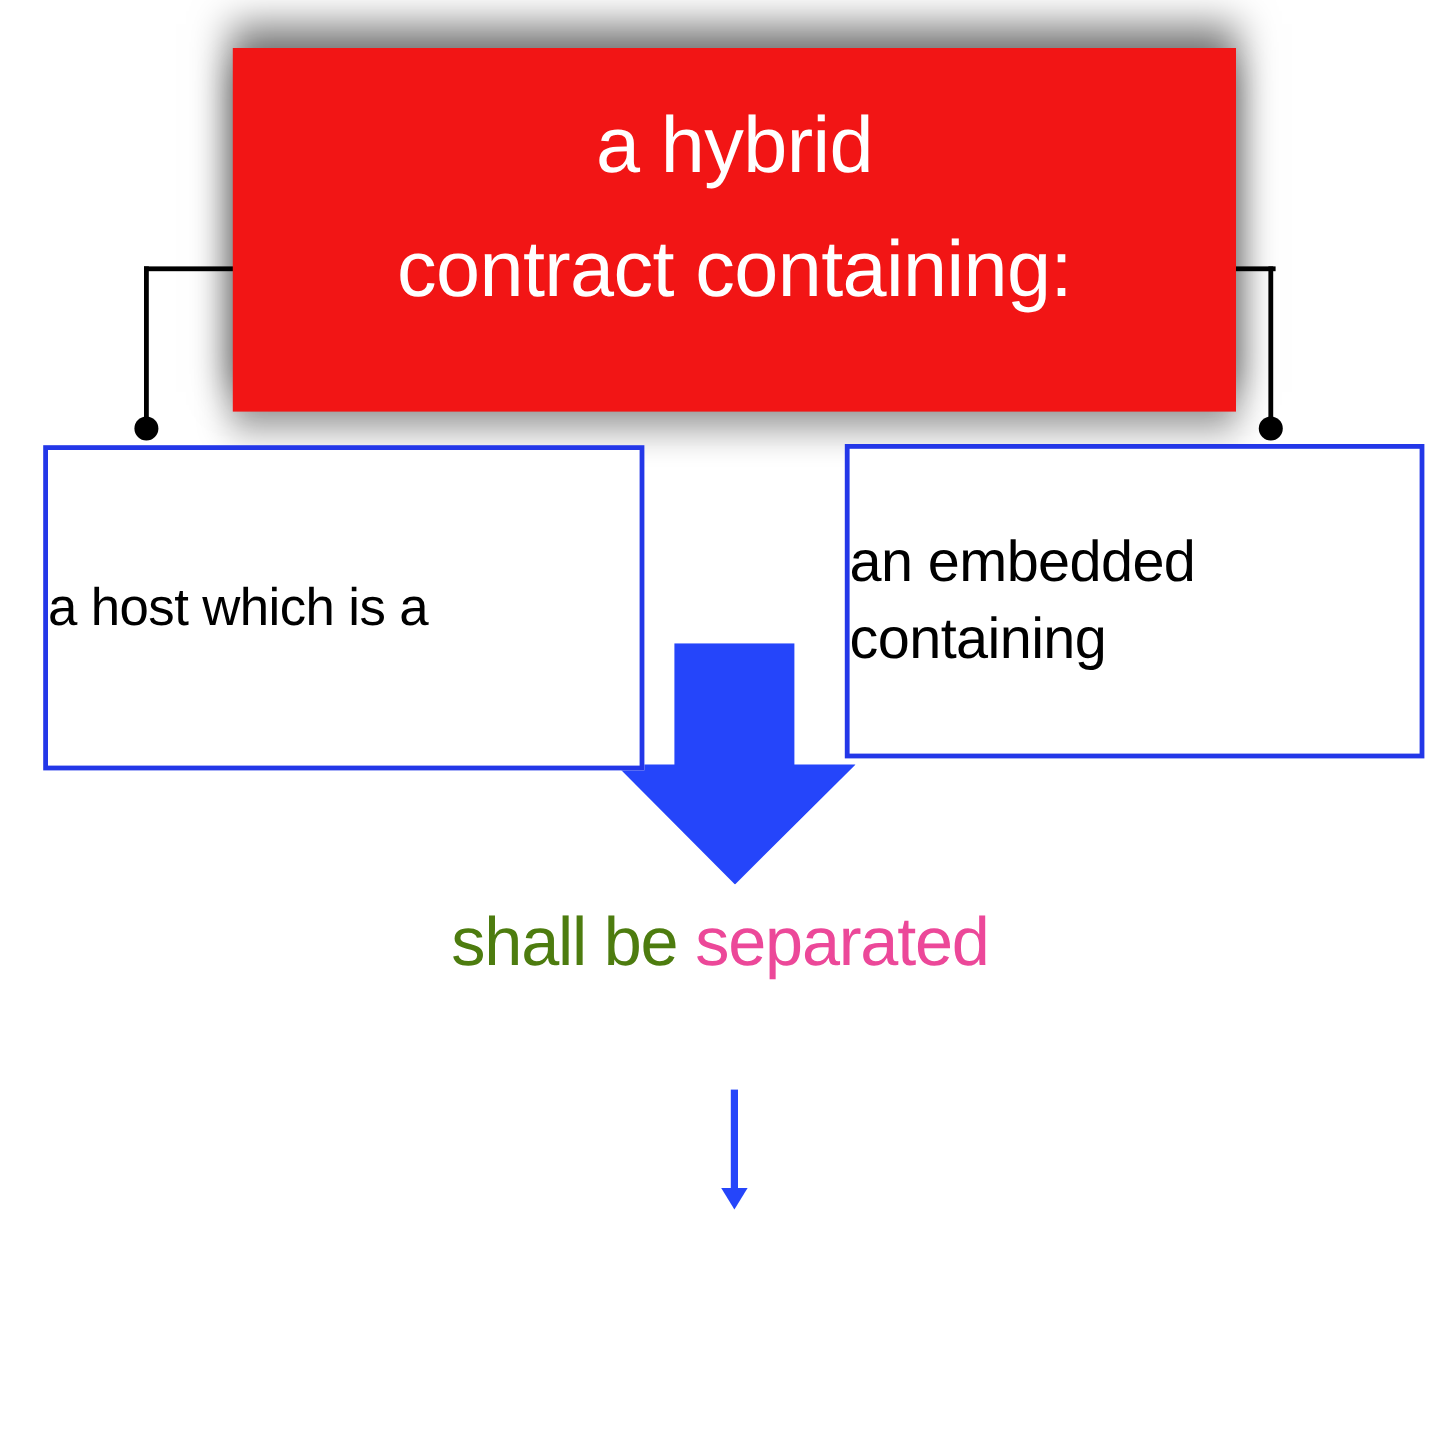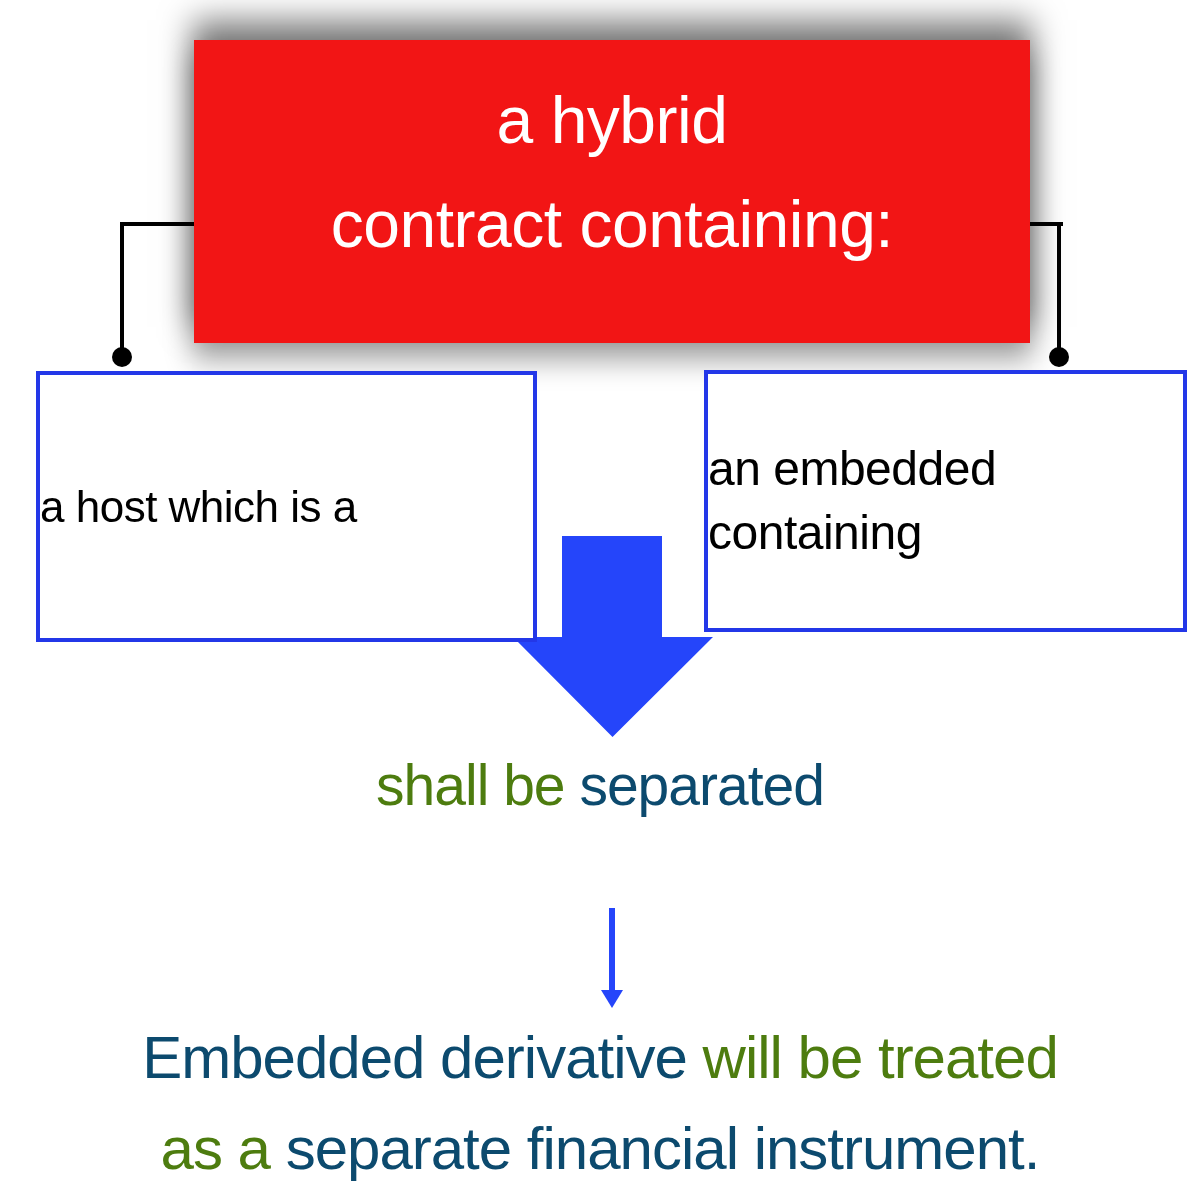--- a/index.html
+++ b/index.html
@@ -65,21 +65,21 @@
     text-align:center;
     font-size:57px;line-height:84px;
     letter-spacing:-1px;
   }
   .bottom-text{
     position:absolute;left:0;top:1012px;width:1200px;
     text-align:center;
     font-size:60px;line-height:91px;
     letter-spacing:-1px;
   }
-  .blue-text{color:#0c4a6e;}
+  .blue-text{color:#ec4899;}
   .black-text{color:#4d7c0f;}
 </style>
 </head>
 <body>
 
 <div class="canvas">
 
   <div class="conn conn-h-left"></div>
   <div class="conn conn-v-left"></div>
   <div class="conn conn-h-right"></div>
@@ -107,18 +107,14 @@
 
   <div class="mid-text">
     <div><span class="black-text">shall be </span><span class="blue-text">separated</span></div>
   </div>
 
   <svg class="small-arrow" width="28" height="104" viewBox="0 0 28 104">
     <rect x="11" y="2" width="6" height="82" fill="#2545fa"></rect>
     <polygon points="3,84 25,84 14,102" fill="#2545fa"></polygon>
   </svg>
 
-  <div class="bottom-text">
-    <div><span class="blue-text">Embedded derivative</span><span class="black-text"> will be treated</span></div>
-    <div><span class="black-text">as a </span><span class="blue-text">separate financial instrument.</span></div>
-  </div>
 
 </div>
 
 </body></html>

